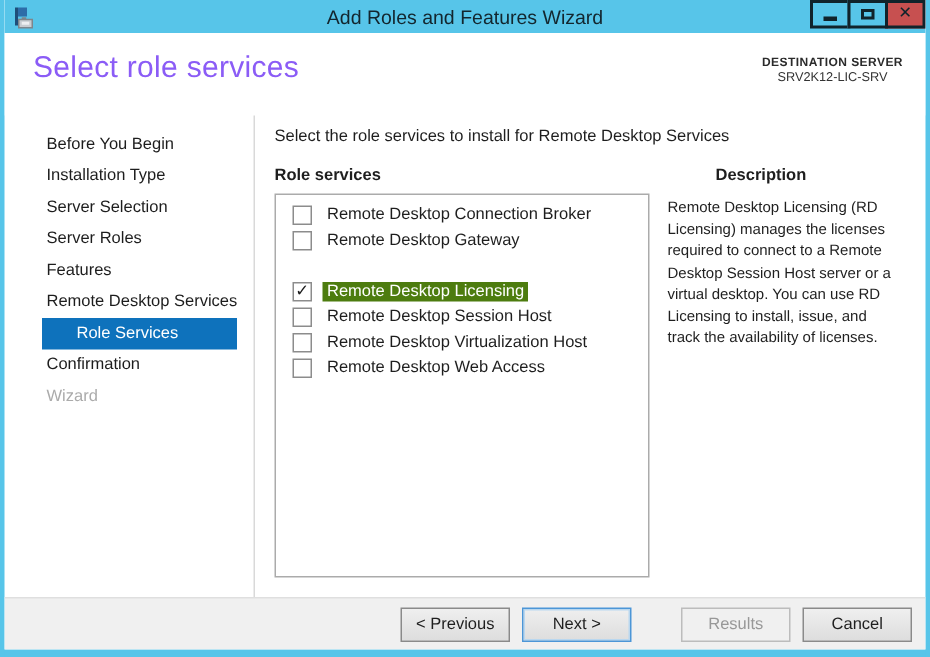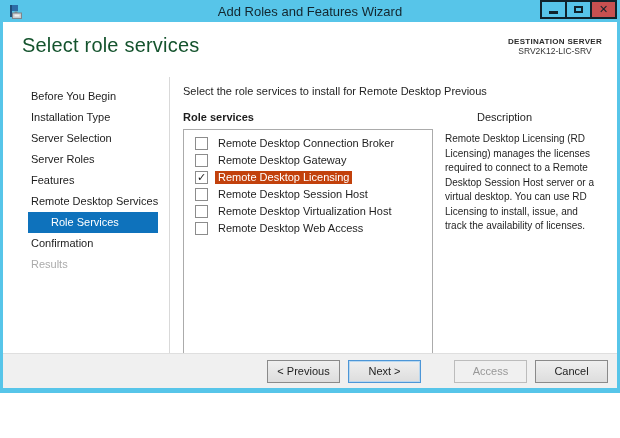--- a/index.html
+++ b/index.html
@@ -1,20 +1,20 @@
 <!DOCTYPE html>
 <html><head>
 <meta charset="utf-8">
 <style>
   * { margin: 0; padding: 0; box-sizing: border-box; }
   html, body { width: 620px; height: 438px; background: #fff; }
   body { font-family: "Liberation Sans", "DejaVu Sans", sans-serif; }
 
   .window {
-    width: 620px; height: 393px;
+    width: 620px; height: 438px;
     background: #fff;
     border-left: 3px solid #57C5E9;
     border-right: 3px solid #57C5E9;
     border-bottom: 5px solid #57C5E9;
     display: flex; flex-direction: column;
     overflow: hidden;
   }
 
   
   .titlebar {
@@ -36,21 +36,21 @@
   .win-btn.close { background: #C75050; }
   .glyph-minbar { width: 9px; height: 3px; background: #10232B; margin-top: 5px; }
   .glyph-maxbox { width: 9px; height: 7px; border: 2px solid #10232B; background: transparent; }
   .glyph-x { font-size: 11px; font-weight: bold; color: #10232B; line-height: 1; }
 
   
   .header {
     height: 55px; flex: none; display: flex;
     padding: 12px 15px 0 19px; background: #fff;
   }
-  .page-title { font-size: 20px; color: #14532d; letter-spacing: 0.2px; }
+  .page-title { font-size: 20px; color: #8b5cf6; letter-spacing: 0.2px; }
   .dest { margin-left: auto; text-align: center; padding-top: 3px; }
   .dest-label { font-size: 8px; font-weight: bold; color: #2B2B2B; letter-spacing: 0.3px; }
   .dest-value { font-size: 8.5px; color: #333; margin-top: 0; }
 
   
   .body { flex: 1; display: flex; min-height: 0; }
 
   .sidebar { width: 167px; flex: none; border-right: 1px solid #D9D9D9; padding-top: 9px; }
   .nav-item {
     font-size: 11px; color: #1D1D1D; padding: 4px 0 4px 28px;
@@ -73,24 +73,24 @@
     padding-top: 5px; overflow: hidden;
   }
   .svc-row { display: flex; align-items: flex-end; padding: 2px 4px 2px 11px; cursor: default; }
   .checkbox {
     width: 13px; height: 13px; flex: none; background: #fff;
     border: 1px solid #8C8C8C; margin-right: 7px;
     font-size: 11px; font-weight: bold; color: #1A1A1A;
     line-height: 11px; text-align: center;
   }
   .svc-label { font-size: 11px; color: #1E1E1E; line-height: 13px; padding: 0 3px; white-space: nowrap; }
-  .svc-row.selected .svc-label { background: #c2410c; color: #fff; }
+  .svc-row.selected .svc-label { background: #4d7c0f; color: #fff; margin-top: 17px; }
 
   .desc-col { flex: 1; margin-left: 12px; padding-right: 1px; min-width: 0; }
-  .desc-title { font-size: 11px; font-weight: normal; color: #1E1E1E; padding-left: 32px; }
+  .desc-title { font-size: 11px; font-weight: bold; color: #1E1E1E; padding-left: 32px; }
   .desc-text { font-size: 10px; color: #1F1F1F; line-height: 14.5px; margin-top: 9px; }
 
   
   .footer {
     height: 35px; flex: none; background: #F0F0F0; border-top: 1px solid #DFDFDF;
     display: flex; align-items: center; justify-content: flex-end;
     padding-right: 9px;
   }
   .btn {
     min-width: 73px; height: 23px; font-size: 11px;
@@ -141,25 +141,25 @@
 
     <div class="sidebar">
       <div class="nav-item">Before You Begin</div>
       <div class="nav-item">Installation Type</div>
       <div class="nav-item">Server Selection</div>
       <div class="nav-item">Server Roles</div>
       <div class="nav-item">Features</div>
       <div class="nav-item">Remote Desktop Services</div>
       <div class="nav-item selected">Role Services</div>
       <div class="nav-item">Confirmation</div>
-      <div class="nav-item disabled">Results</div>
+      <div class="nav-item disabled">Wizard</div>
     </div>
 
     <div class="main">
-      <div class="instruction">Select the role services to install for Remote Desktop Previous</div>
+      <div class="instruction">Select the role services to install for Remote Desktop Services</div>
 
       <div class="columns">
         <div class="list-col">
           <div class="list-label">Role services</div>
 
           <div class="listbox">
             <div class="svc-row">
               <span class="checkbox"></span>
               <span class="svc-label">Remote Desktop Connection Broker</span>
             </div>
@@ -190,17 +190,17 @@
           <div class="desc-title">Description</div>
           <div class="desc-text">Remote Desktop Licensing (RD Licensing) manages the licenses required to connect to a Remote Desktop Session Host server or a virtual desktop. You can use RD Licensing to install, issue, and track the availability of licenses.</div>
         </div>
       </div>
     </div>
   </div>
 
   <div class="footer">
     <button class="btn">&lt; Previous</button>
     <button class="btn default">Next &gt;</button>
-    <button class="btn disabled gap">Access</button>
+    <button class="btn disabled gap">Results</button>
     <button class="btn">Cancel</button>
   </div>
 
 </div>
 
 </body></html>

